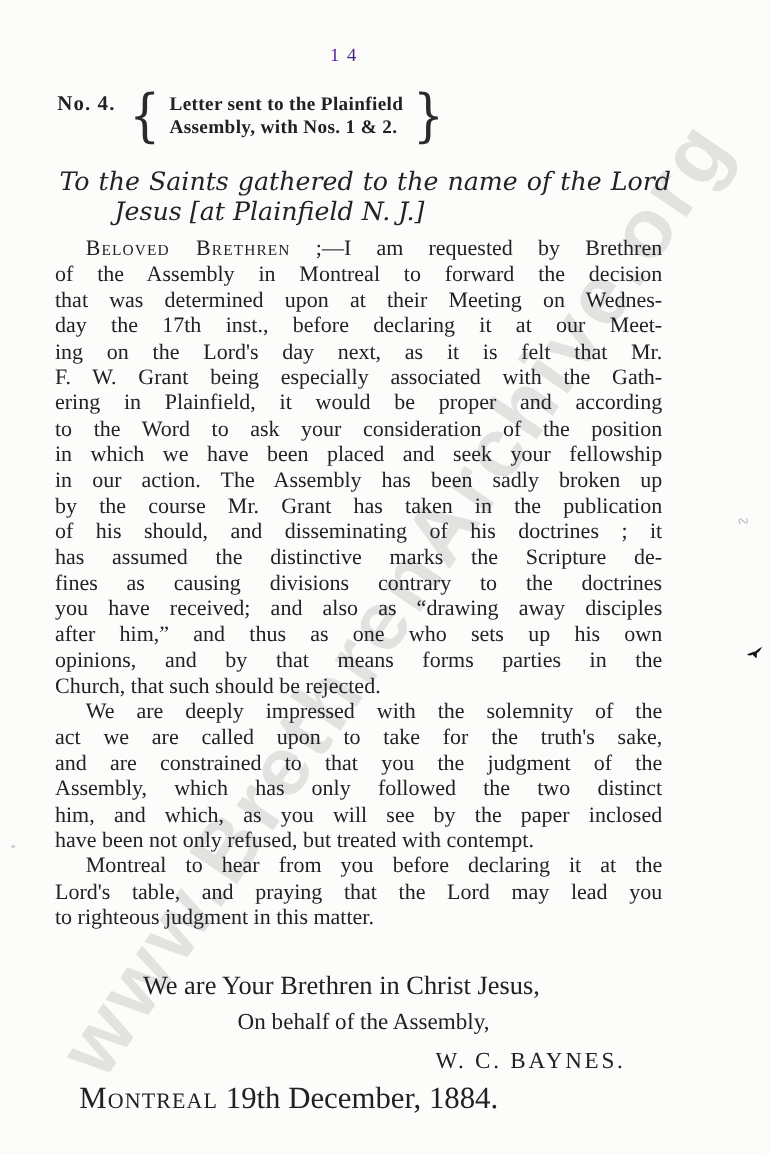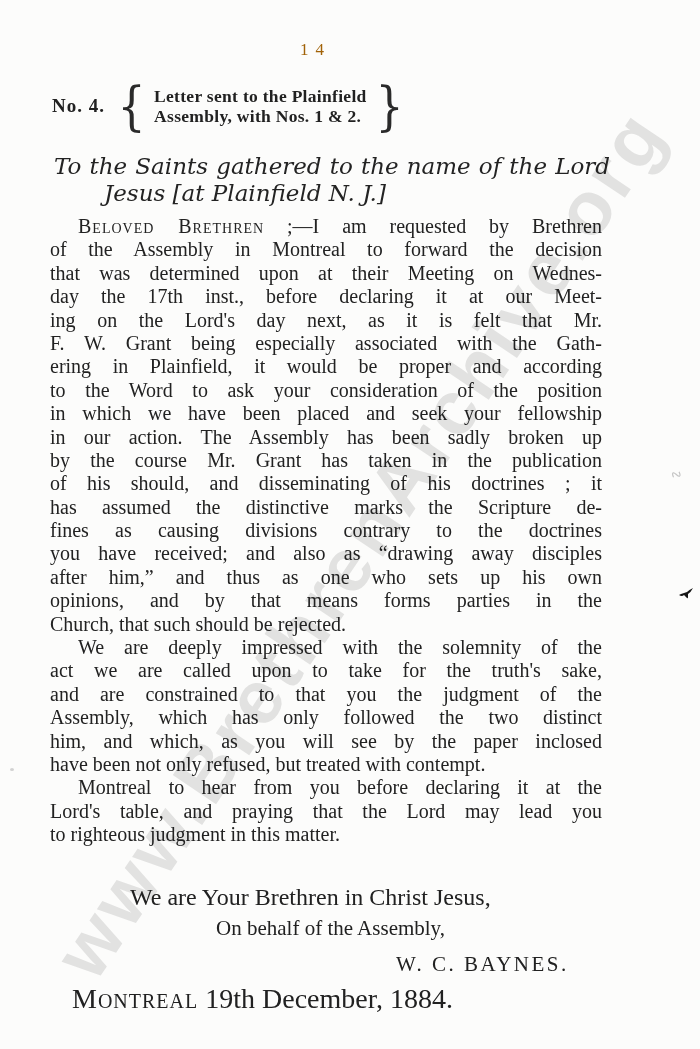--- a/index.html
+++ b/index.html
@@ -27,27 +27,27 @@
     white-space:nowrap;
     z-index:0;
     user-select:none;
   }
   .layer{position:absolute;z-index:1;}
   
   .page-number{
     left:300px; top:40px;
     font-size:17px;
     letter-spacing:7px;
-    color:#a16207;
+    color:#4c1d95;
   }
   
   .doc-label{
     left:52px; top:84px;
     display:flex;
-    align-items:center;
+    align-items:flex-start;
   }
   .doc-label .no{
     font-weight:bold;
     font-size:19px;
     margin-right:10px;
     letter-spacing:1px;
   }
   .brace{
     font-family:"DejaVu Serif", serif;
     font-size:52px;

